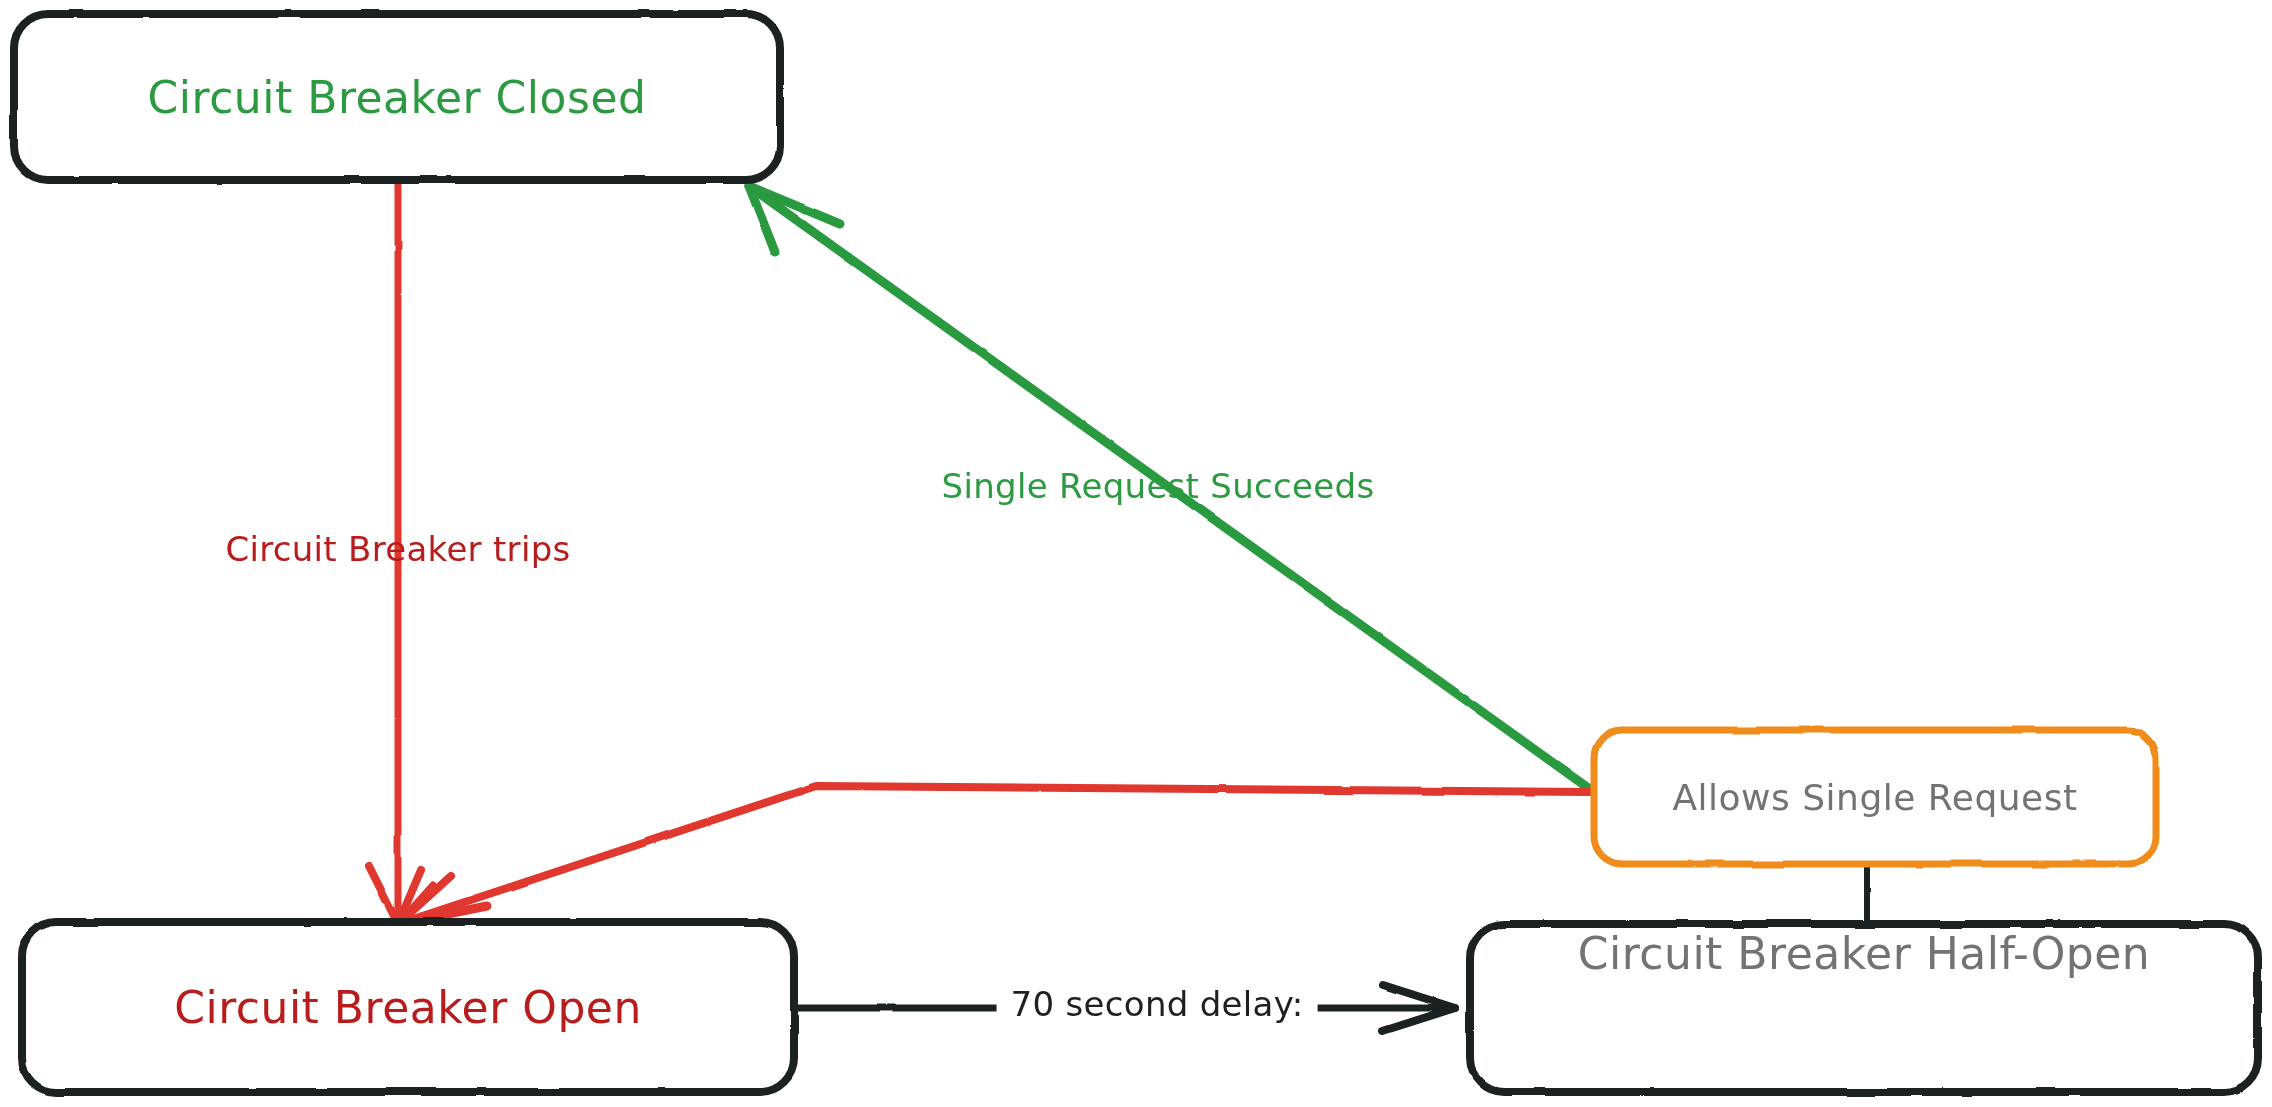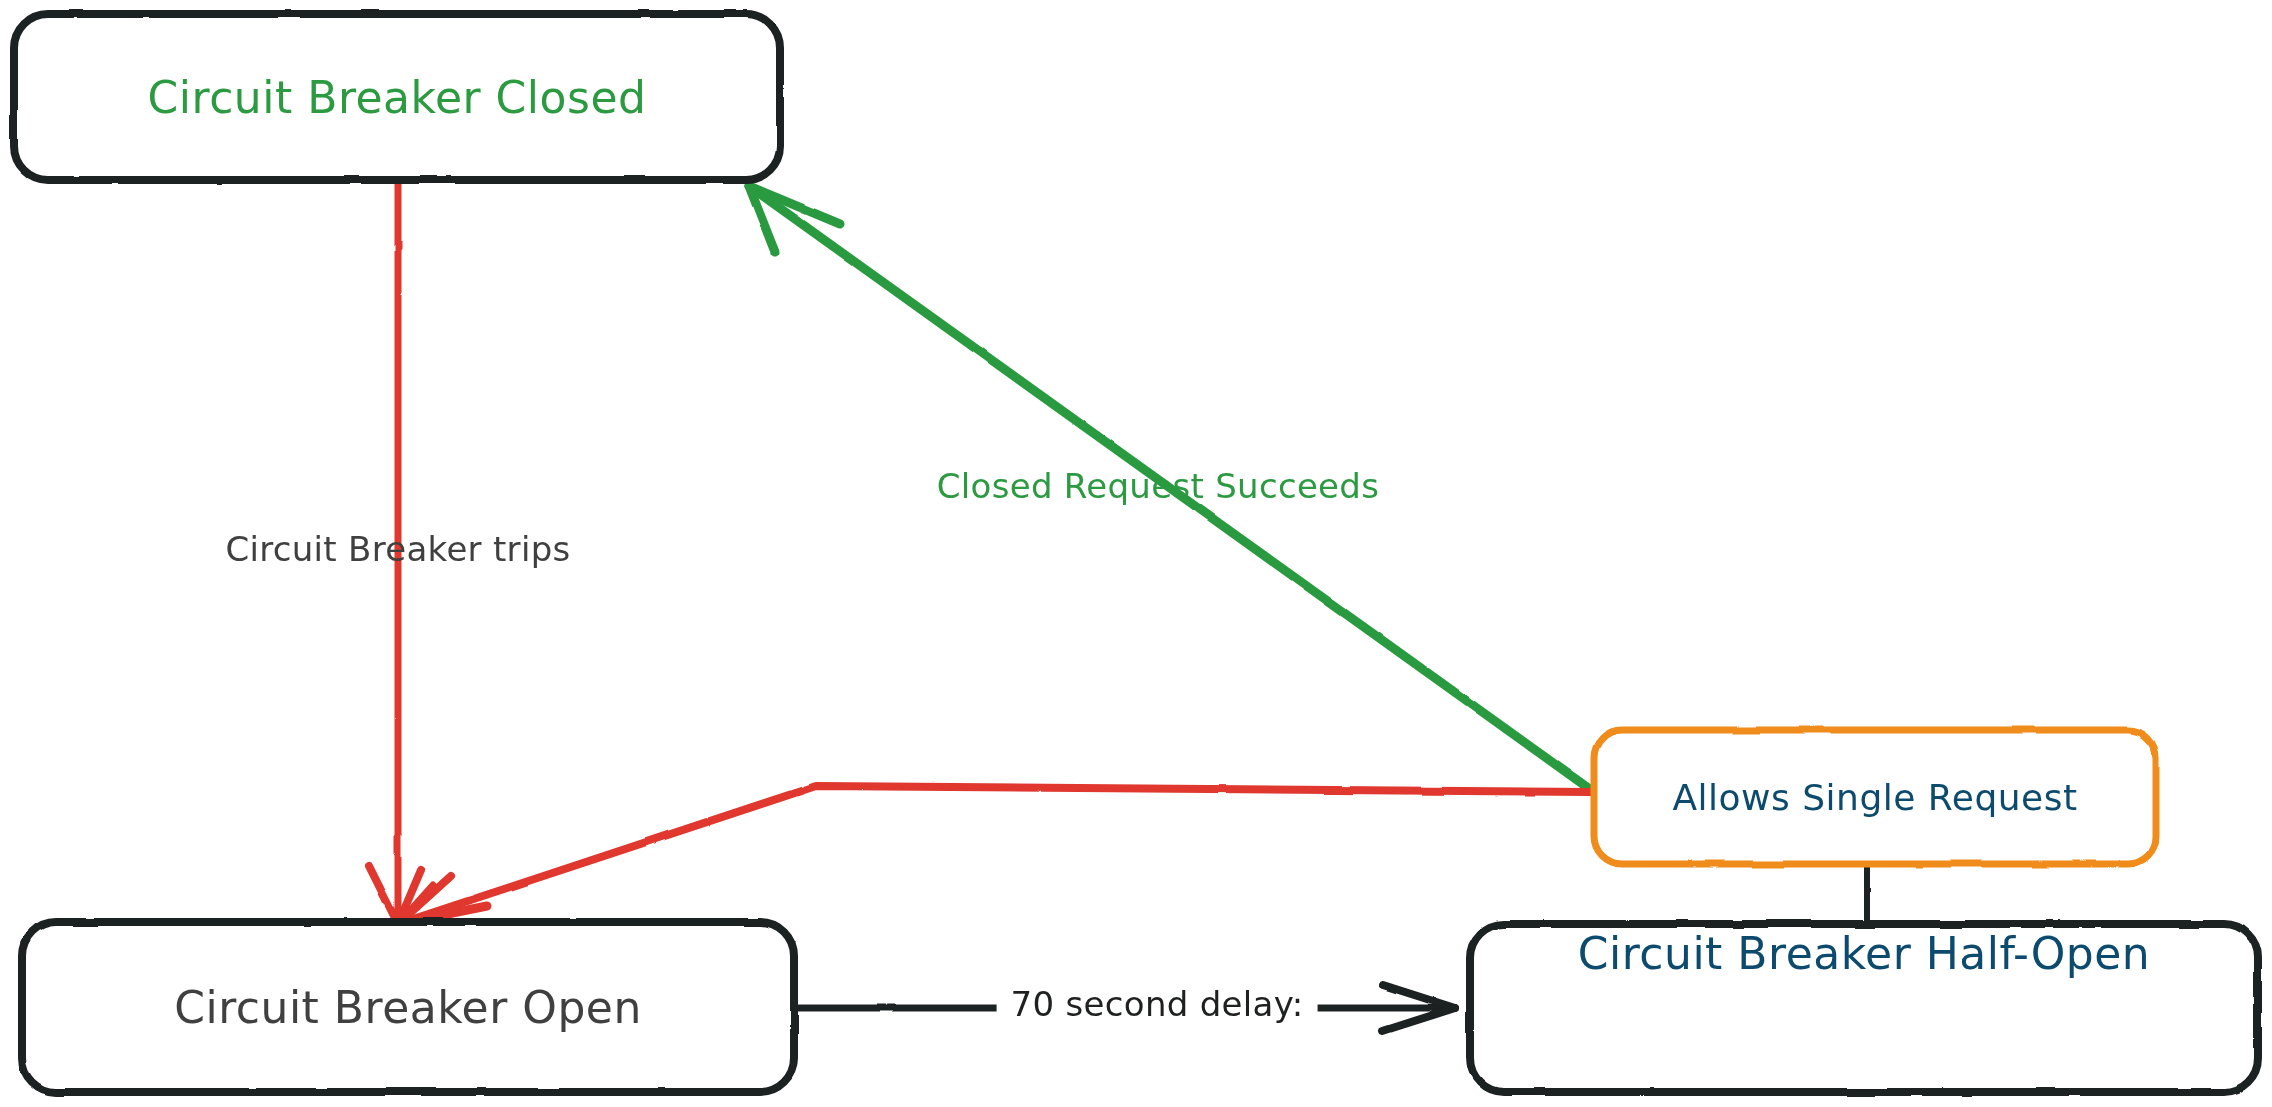--- a/index.html
+++ b/index.html
@@ -38,22 +38,22 @@
     font-size: 44px;
     letter-spacing: 0.5px;
     text-align: center;
   }
   .edge-label {
     font-size: 34px;
     line-height: 1.08;
     letter-spacing: 0.3px;
   }
   .lbl-green { color: #2b9a40; }
-  .lbl-red   { color: #404040; }
-  .lbl-orange{ color: #0c4a6e; }
+  .lbl-red   { color: #b91c1c; }
+  .lbl-orange{ color: #737373; }
   .lbl-black { color: #1f2020; }
   .centered {
     transform: translate(-50%, -50%);
   }
 </style>
 </head>
 <body>
 
 <div id="diagram-root">
 
@@ -119,21 +119,21 @@
 
   <div class="node-label centered lbl-orange" style="left:1875px; top:797px; font-size:36px;">Allows Single Request</div>
 
   <div class="node-label centered lbl-orange" style="left:1864px; top:953px;">Circuit Breaker Half-Open</div>
 
   <div class="edge-label centered lbl-red" style="left:398px; top:550px;">
     <div>Circuit Breaker trips</div>
   </div>
 
   <div class="edge-label centered lbl-green" style="left:1158px; top:487px;">
-    <div>Closed Request Succeeds</div>
+    <div>Single Request Succeeds</div>
   </div>
 
 
   <div class="edge-label centered lbl-black" style="left:1157px; top:1005px; background:#ffffff; padding:0 14px;">
     <div>70 second delay:</div>
   </div>
 
 </div>
 
 </body></html>

